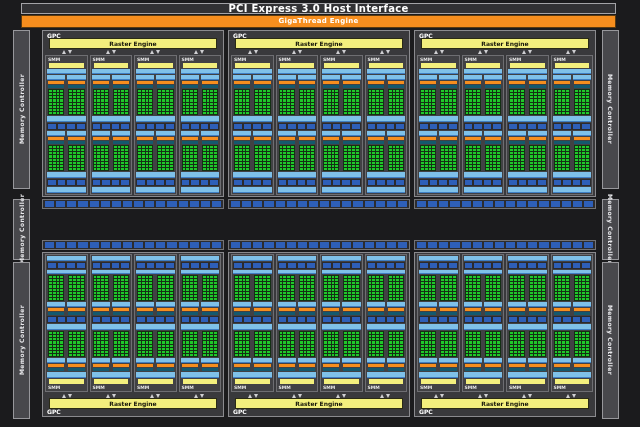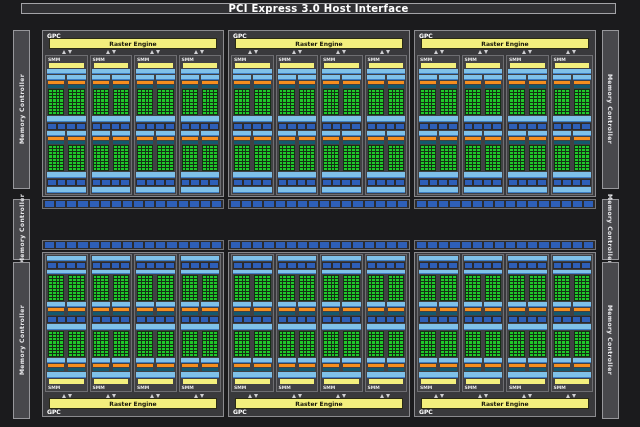--- a/index.html
+++ b/index.html
@@ -59,20 +59,21 @@
   .strip .chip{flex:1;background:var(--dark-blue);}
   #l2-bar{position:absolute;left:42px;top:211px;width:552px;height:27px;background:var(--l2-blue);
           border:1px solid #5d87a8;color:#fff;font-size:7px;font-weight:bold;text-align:center;
           line-height:27px;letter-spacing:.3px;}
 </style>
 </head>
 <body>
 
 <div id="stage">
   <div id="pci-bar">PCI Express 3.0 Host Interface</div>
+  <div id="giga-bar">GigaThread Engine</div>
 
   <div id="mc-left">
       <div class="mc left" style="left: 13px; top: 30px; height: 157px;">
         <span class="mc-label">Memory Controller</span>
       </div>
       <div class="mc left" style="left: 13px; top: 199px; height: 59px;">
         <span class="mc-label">Memory Controller</span>
       </div>
       <div class="mc left" style="left: 13px; top: 262px; height: 155px;">
         <span class="mc-label">Memory Controller</span>

